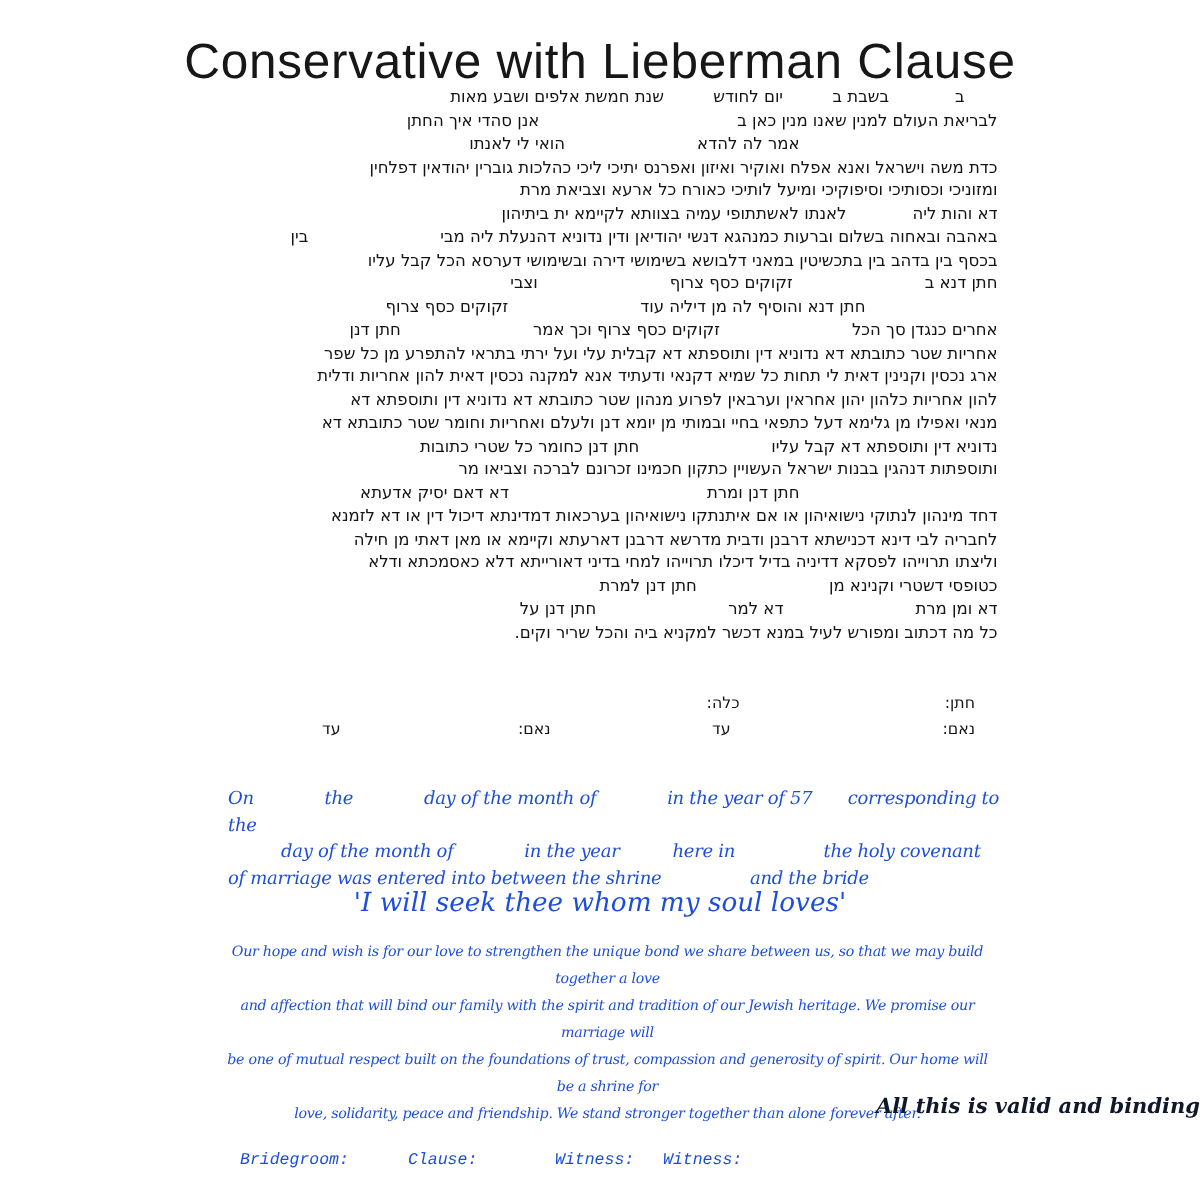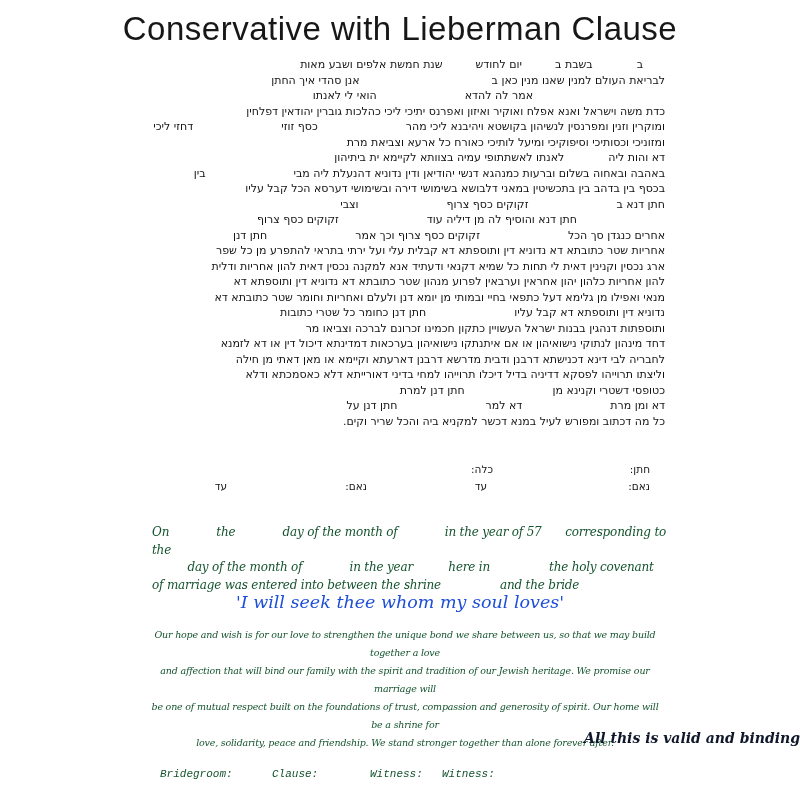--- a/index.html
+++ b/index.html
@@ -11,21 +11,21 @@
     overflow: hidden;
   }
   .page {
     position: absolute;
     inset: 0;
     background: #ffffff;
     font-family: "DejaVu Sans", sans-serif;
   }
   .title {
     position: absolute;
-    top: 8px;
+    top: 20px;
     left: 0;
     right: 0;
     margin: 0;
     text-align: center;
     font-family: "Liberation Sans", sans-serif;
     font-weight: 400;
     font-size: 33px;
     line-height: 42px;
     letter-spacing: 0.5px;
     color: #171717;
@@ -58,21 +58,21 @@
     color: #141414;
   }
   .heb-sig span { position: absolute; white-space: nowrap; }
   .sig-groom   { right: 15px;  top: 0; }
   .sig-bride   { right: 172px; top: 0; }
   .sig-naam1   { right: 15px;  top: 17px; }
   .sig-ed1     { right: 178px; top: 17px; }
   .sig-naam2   { right: 298px; top: 17px; }
   .sig-ed2     { right: 438px; top: 17px; }
 
-  .script { font-family: "DejaVu Serif", serif; font-style: italic; color: #14532d; }
+  .script { font-family: "DejaVu Serif", serif; font-style: italic; color: #1d4ed8; }
 
   .edate {
     position: absolute;
     top: 524px;
     left: 152px;
     width: 515px;
     font-size: 12px;
     line-height: 17.5px;
     letter-spacing: -0.2px;
   }
@@ -129,34 +129,34 @@
 
 <div class="page">
 
   <h1 class="title">Conservative with Lieberman Clause</h1>
 
   <div class="hebrew">
     <div class="hl">  ב    בשבת ב   יום לחודש   שנת חמשת אלפים ושבע מאות</div>
     <div class="hl">לבריאת העולם למנין שאנו מנין כאן ב            אנן סהדי איך החתן</div>
     <div class="hl">            אמר לה להדא        הואי לי לאנתו</div>
     <div class="hl">כדת משה וישראל ואנא אפלח ואוקיר ואיזון ואפרנס יתיכי ליכי כהלכות גוברין יהודאין דפלחין</div>
-    <div class="hl">ומוקרין וזנין ומפרנסין לנשיהון בקושטא ויהיבנא ליכי מהר        כסף זוזי        דחזי ליכי</div>
     <div class="hl">ומזוניכי וכסותיכי וסיפוקיכי ומיעל לותיכי כאורח כל ארעא וצביאת מרת</div>
     <div class="hl">דא והות ליה    לאנתו לאשתתופי עמיה בצוותא לקיימא ית ביתיהון</div>
     <div class="hl">באהבה ובאחוה בשלום וברעות כמנהגא דנשי יהודיאן ודין נדוניא דהנעלת ליה מבי        בין</div>
     <div class="hl">בכסף בין בדהב בין בתכשיטין במאני דלבושא בשימושי דירה ובשימושי דערסא הכל קבל עליו</div>
     <div class="hl">חתן דנא ב        זקוקים כסף צרוף        וצבי</div>
     <div class="hl">        חתן דנא והוסיף לה מן דיליה עוד        זקוקים כסף צרוף</div>
     <div class="hl">אחרים כנגדן סך הכל        זקוקים כסף צרוף וכך אמר        חתן דנן</div>
     <div class="hl">אחריות שטר כתובתא דא נדוניא דין ותוספתא דא קבלית עלי ועל ירתי בתראי להתפרע מן כל שפר</div>
     <div class="hl">ארג נכסין וקנינין דאית לי תחות כל שמיא דקנאי ודעתיד אנא למקנה נכסין דאית להון אחריות ודלית</div>
     <div class="hl">להון אחריות כלהון יהון אחראין וערבאין לפרוע מנהון שטר כתובתא דא נדוניא דין ותוספתא דא</div>
     <div class="hl">מנאי ואפילו מן גלימא דעל כתפאי בחיי ובמותי מן יומא דנן ולעלם ואחריות וחומר שטר כתובתא דא</div>
     <div class="hl">נדוניא דין ותוספתא דא קבל עליו        חתן דנן כחומר כל שטרי כתובות</div>
     <div class="hl">ותוספתות דנהגין בבנות ישראל העשויין כתקון חכמינו זכרונם לברכה וצביאו מר</div>
+    <div class="hl">            חתן דנן ומרת            דא דאם יסיק אדעתא</div>
     <div class="hl">דחד מינהון לנתוקי נישואיהון או אם איתנתקו נישואיהון בערכאות דמדינתא דיכול דין או דא לזמנא</div>
     <div class="hl">לחבריה לבי דינא דכנישתא דרבנן ודבית מדרשא דרבנן דארעתא וקיימא או מאן דאתי מן חילה</div>
     <div class="hl">וליצתו תרוייהו לפסקא דדיניה בדיל דיכלו תרוייהו למחי בדיני דאורייתא דלא כאסמכתא ודלא</div>
     <div class="hl">כטופסי דשטרי וקנינא מן        חתן דנן למרת</div>
     <div class="hl">דא ומן מרת        דא למר        חתן דנן על</div>
     <div class="hl">כל מה דכתוב ומפורש לעיל במנא דכשר למקניא ביה והכל שריר וקים.</div>
   </div>
 
   <div class="heb-sig">
     <span class="sig-groom">חתן:</span>

